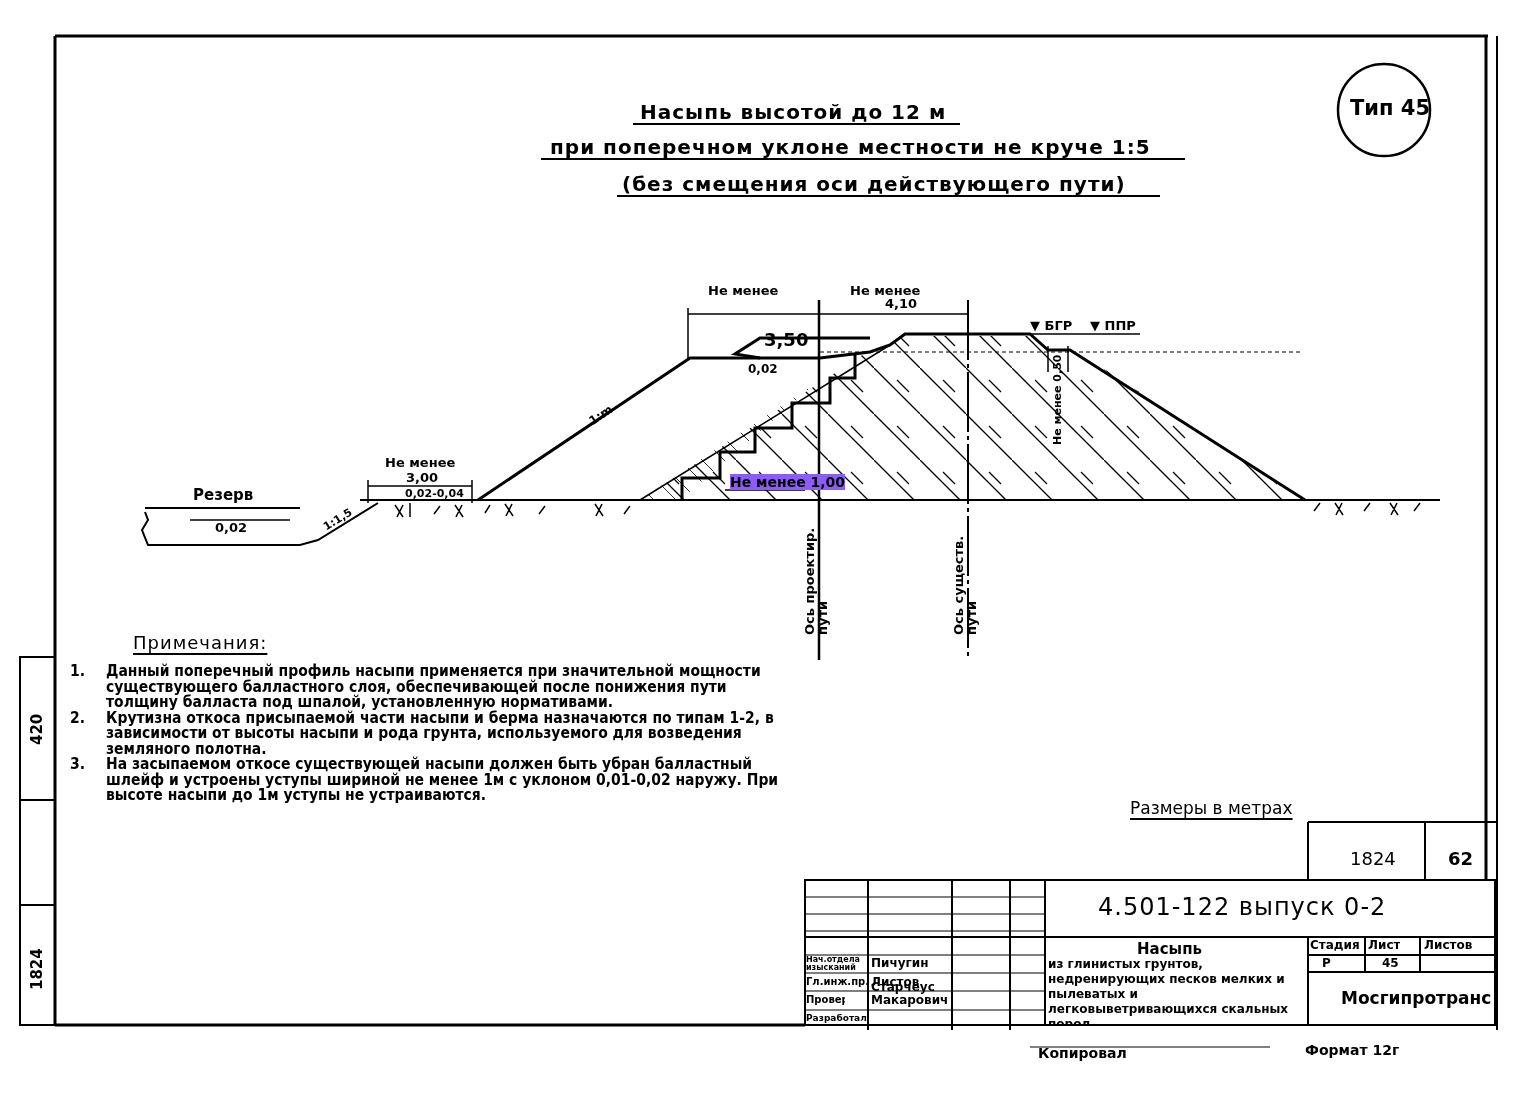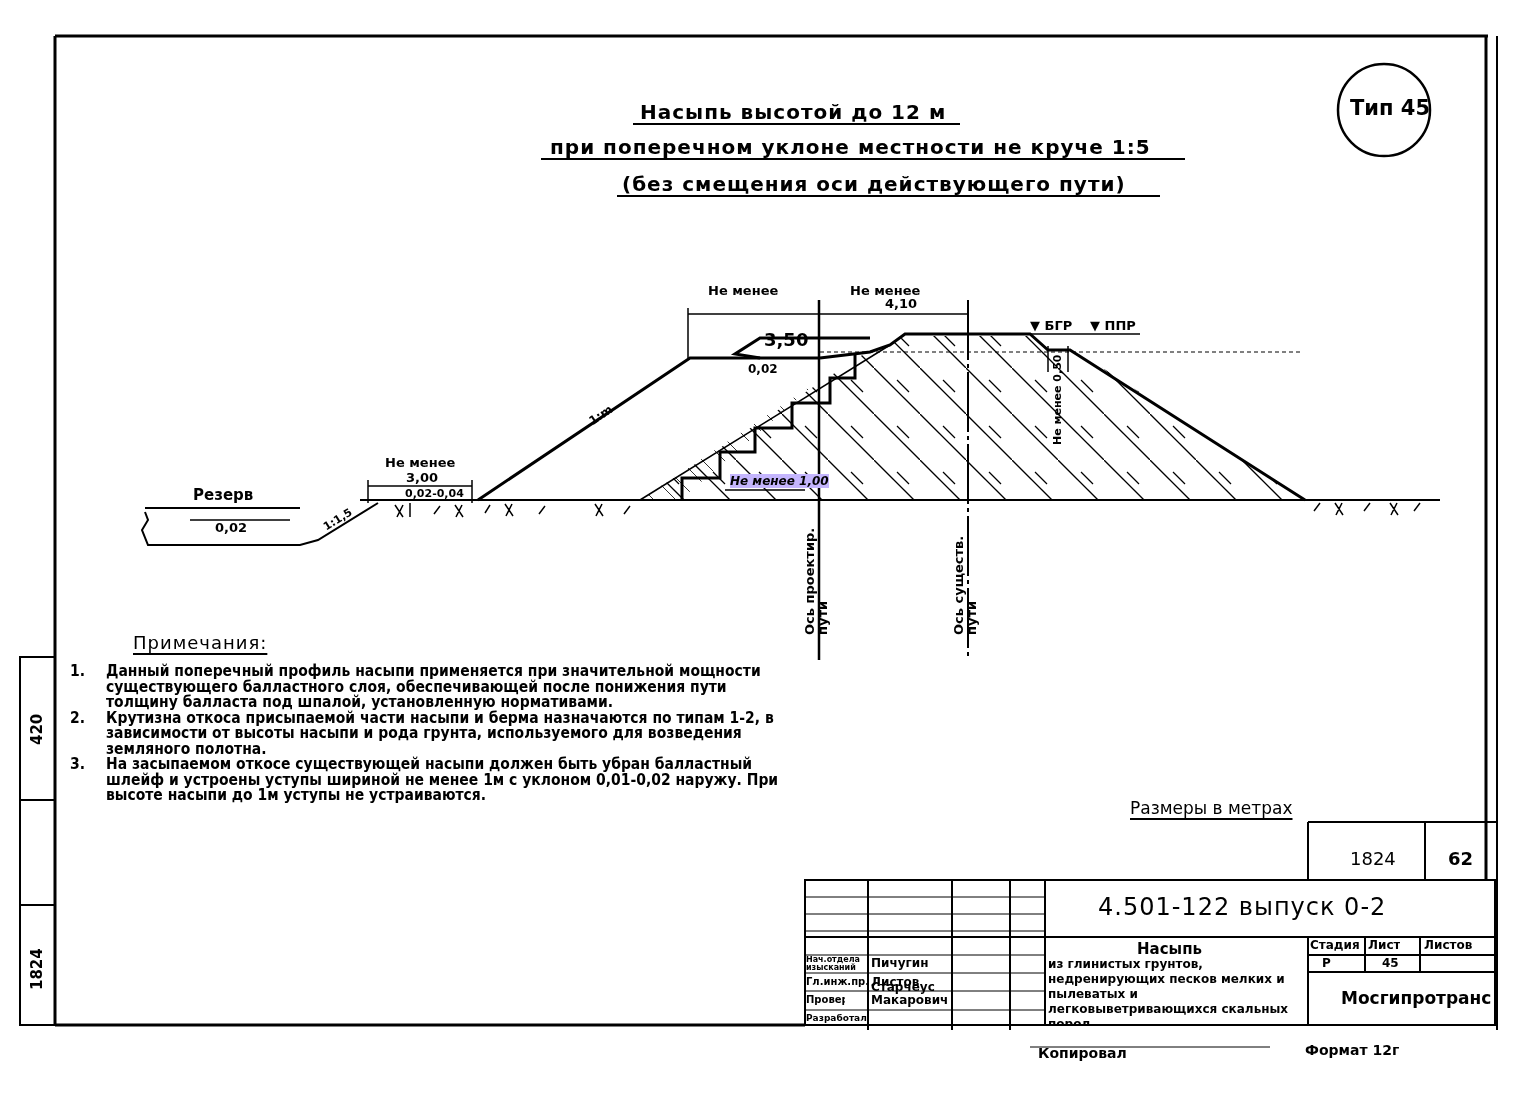--- a/index.html
+++ b/index.html
@@ -131,21 +131,21 @@
 <div class="t abs" style="left:322px;top:513px;font-size:11px;transform:rotate(-32deg);">1:1,5</div>
 <div class="t abs" style="left:385px;top:455px;font-size:13px;">Не менее</div>
 <div class="t abs" style="left:406px;top:470px;font-size:13px;">3,00</div>
 <div class="t abs" style="left:405px;top:487px;font-size:11px;">0,02-0,04</div>
 <div class="t abs" style="left:708px;top:283px;font-size:13px;">Не менее</div>
 <div class="t abs" style="left:764px;top:298px;font-size:18px;margin-top:31px;">3,50</div>
 <div class="t abs" style="left:850px;top:283px;font-size:13px;">Не менее</div>
 <div class="t abs" style="left:885px;top:296px;font-size:13px;">4,10</div>
 <div class="t abs" style="left:748px;top:362px;font-size:12px;">0,02</div>
 <div class="t abs" style="left:588px;top:408px;font-size:12px;transform:rotate(-34deg);">1:m</div>
-<div class="t abs" style="left:730px;top:474px;font-size:12px;background:#c4b5fd;font-style:italic;">Не менее 1,00</div>
+<div class="t abs" style="left:730px;top:474px;font-size:14px;background:#8b5cf6;">Не менее 1,00</div>
 <div class="t abs" style="left:1030px;top:318px;font-size:13px;">▼ БГР</div>
 <div class="t abs" style="left:1090px;top:318px;font-size:13px;">▼ ППР</div>
 <div class="vert t" style="left:1051px;top:445px;font-size:11px;">Не менее 0,50</div>
 <div class="vert t" style="left:803px;top:635px;font-size:13px;width:130px;white-space:normal;line-height:13px;">Ось проектир. пути</div>
 <div class="vert t" style="left:952px;top:635px;font-size:13px;width:130px;white-space:normal;line-height:13px;">Ось существ. пути</div>
 
 <div class="vert t" style="left:28px;top:745px;font-size:15px;">420</div>
 <div class="vert t" style="left:28px;top:990px;font-size:15px;">1824</div>
 
 <div class="t abs u" style="left:133px;top:632px;font-size:18px;font-weight:normal;letter-spacing:1px;">Примечания:</div>

